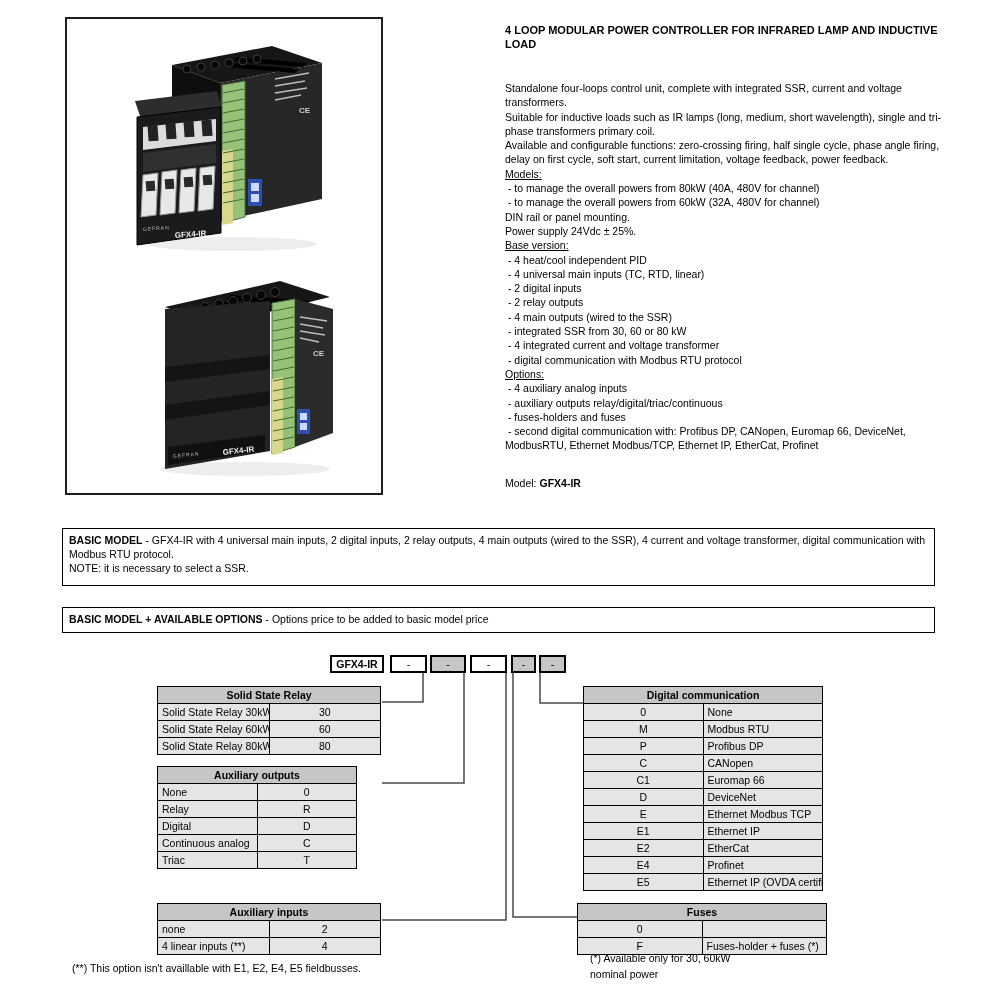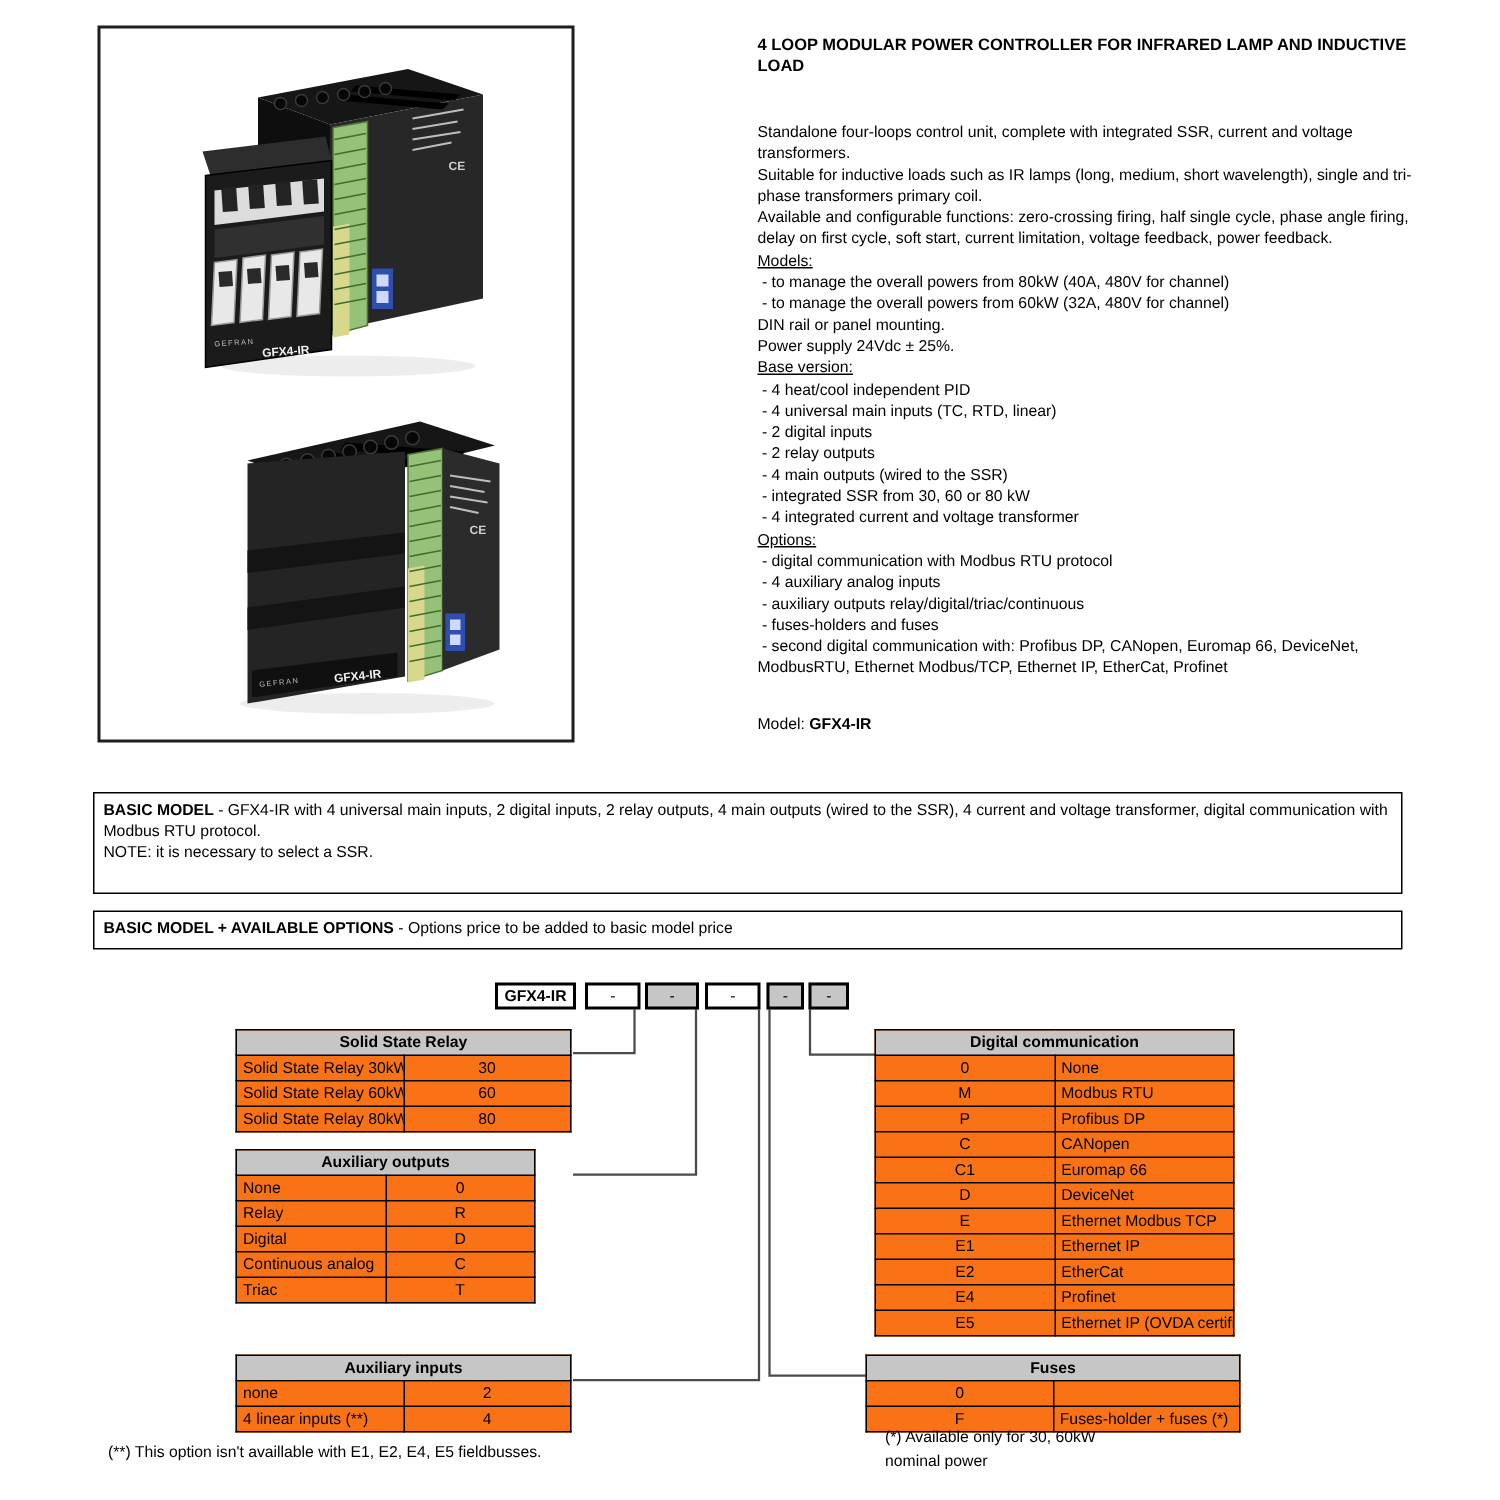--- a/index.html
+++ b/index.html
@@ -16,39 +16,39 @@
   .doc-title{font-weight:bold;font-size:11px;line-height:14px;}
   .gap30{height:30px;}
   .bline{white-space:pre-wrap;margin:0;}
   .uhead{text-decoration:underline;}
   .model-line{margin-top:23px;}
   .model-line .mv{font-weight:bold;margin-left:3px;}
 
   
   .banner{position:absolute;left:62px;width:873px;border:1px solid #000;box-sizing:border-box;
           font-size:10.5px;line-height:14px;padding:4px 6px;background:#fff;}
-  #basic-box{top:528px;height:68px;}
+  #basic-box{top:528px;height:58px;}
   #options-box{top:607px;height:26px;}
   .bold-inline{font-weight:bold;}
 
   
   .code-box{position:absolute;top:655px;height:18px;border:2px solid #000;box-sizing:border-box;
             display:flex;align-items:center;justify-content:center;font-size:10.5px;background:#fff;}
   #cb-model{left:330px;width:54px;font-weight:bold;}
   #cb-1{left:390px;width:37px;}
   #cb-2{left:430px;width:36px;background:#c6c6c6;}
   #cb-3{left:470px;width:37px;}
   #cb-4{left:511px;width:25px;background:#c6c6c6;}
   #cb-5{left:539px;width:27px;background:#c6c6c6;}
 
   
   #connectors{position:absolute;left:0;top:0;width:1000px;height:1000px;pointer-events:none;}
 
   
-  table.opt{position:absolute;border-collapse:collapse;background:#f97316;font-size:10.5px;
+  table.opt{position:absolute;border-collapse:collapse;background:#e5e5e5;font-size:10.5px;
             border:1.5px solid #000;table-layout:fixed;}
   table.opt th{background:#c6c6c6;font-weight:bold;border:1px solid #000;height:16px;
                text-align:center;padding:0 2px;}
   table.opt td{border:1px solid #000;height:16px;padding:0 4px;overflow:hidden;white-space:nowrap;}
   td.code{text-align:center;padding:0 1px;}
   #tbl-ssr{left:157px;top:686px;width:224px;}
   #tbl-auxout{left:157px;top:766px;width:200px;}
   #tbl-auxin{left:157px;top:903px;width:224px;}
   #tbl-digcom{left:583px;top:686px;width:240px;}
   #tbl-fuses{left:577px;top:903px;width:250px;}
@@ -221,22 +221,22 @@
     <div class="bline">DIN rail or panel mounting.</div>
     <div class="bline">Power supply 24Vdc ± 25%.</div>
     <div class="bline uhead">Base version:</div>
     <div class="bline"> - 4 heat/cool independent PID</div>
     <div class="bline"> - 4 universal main inputs (TC, RTD, linear)</div>
     <div class="bline"> - 2 digital inputs</div>
     <div class="bline"> - 2 relay outputs</div>
     <div class="bline"> - 4 main outputs (wired to the SSR)</div>
     <div class="bline"> - integrated SSR from 30, 60 or 80 kW</div>
     <div class="bline"> - 4 integrated current and voltage transformer</div>
+    <div class="bline"> - digital communication with Modbus RTU protocol</div>
     <div class="bline uhead">Options:</div>
-    <div class="bline"> - digital communication with Modbus RTU protocol</div>
     <div class="bline"> - 4 auxiliary analog inputs</div>
     <div class="bline"> - auxiliary outputs relay/digital/triac/continuous</div>
     <div class="bline"> - fuses-holders and fuses</div>
     <div class="bline"> - second digital communication with: Profibus DP, CANopen, Euromap 66, DeviceNet, ModbusRTU, Ethernet Modbus/TCP, Ethernet IP, EtherCat, Profinet</div>
     <div class="model-line">
       <span>Model:</span><span class="mv">GFX4-IR</span>
     </div>
   </div>
 
   <div id="basic-box" class="banner">

